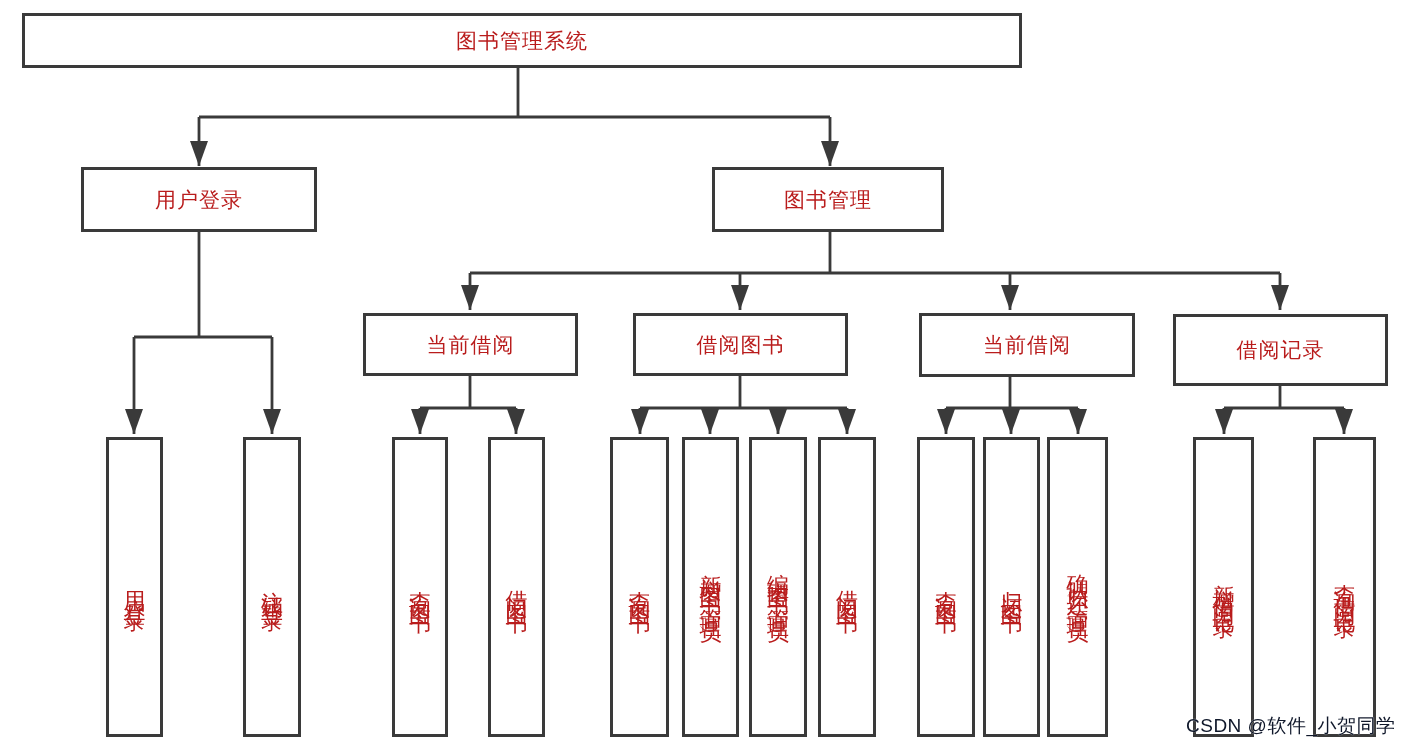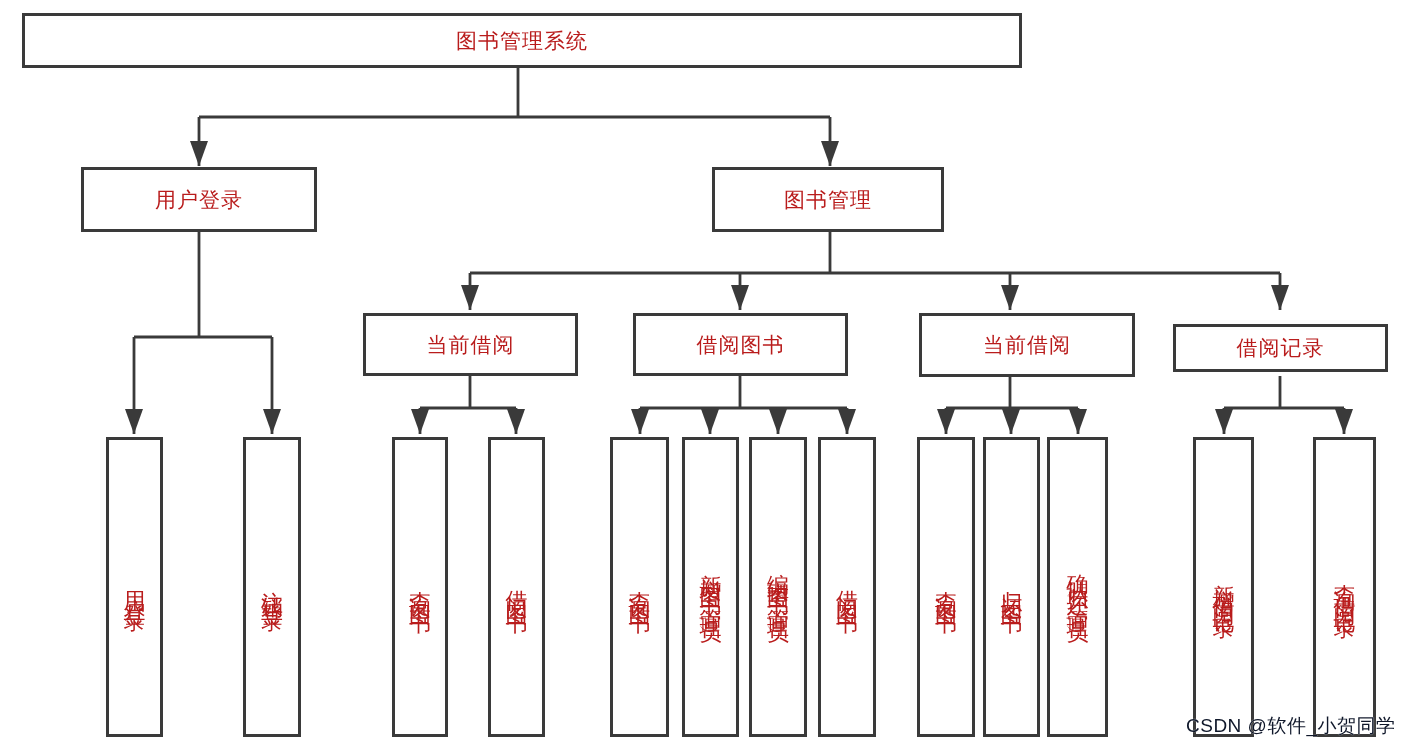--- a/index.html
+++ b/index.html
@@ -101,21 +101,21 @@
   </svg>
 
   <div class="node" style="left:22px; top:13px; width:1000px; height:55px;">图书管理系统</div>
 
   <div class="node" style="left:81px; top:167px; width:236px; height:65px;">用户登录</div>
   <div class="node" style="left:712px; top:167px; width:232px; height:65px;">图书管理</div>
 
   <div class="node" style="left:363px; top:313px; width:215px; height:63px;">当前借阅</div>
   <div class="node" style="left:633px; top:313px; width:215px; height:63px;">借阅图书</div>
   <div class="node" style="left:919px; top:313px; width:216px; height:64px;text-align:right;">当前借阅</div>
-  <div class="node" style="left:1173px; top:324px; width:215px; height:48px;">借阅记录</div>
+  <div class="node" style="left:1173px; top:314px; width:215px; height:72px;">借阅记录</div>
 
   <div class="node leaf" style="left:106px; top:437px; width:57px; height:300px;">
     <span class="vtext">用户登录</span>
   </div>
   <div class="node leaf" style="left:243px; top:437px; width:58px; height:300px;">
     <span class="vtext">注销登录</span>
   </div>
 
   <div class="node leaf" style="left:392px; top:437px; width:56px; height:300px;">
     <span class="vtext">查询图书</span>

